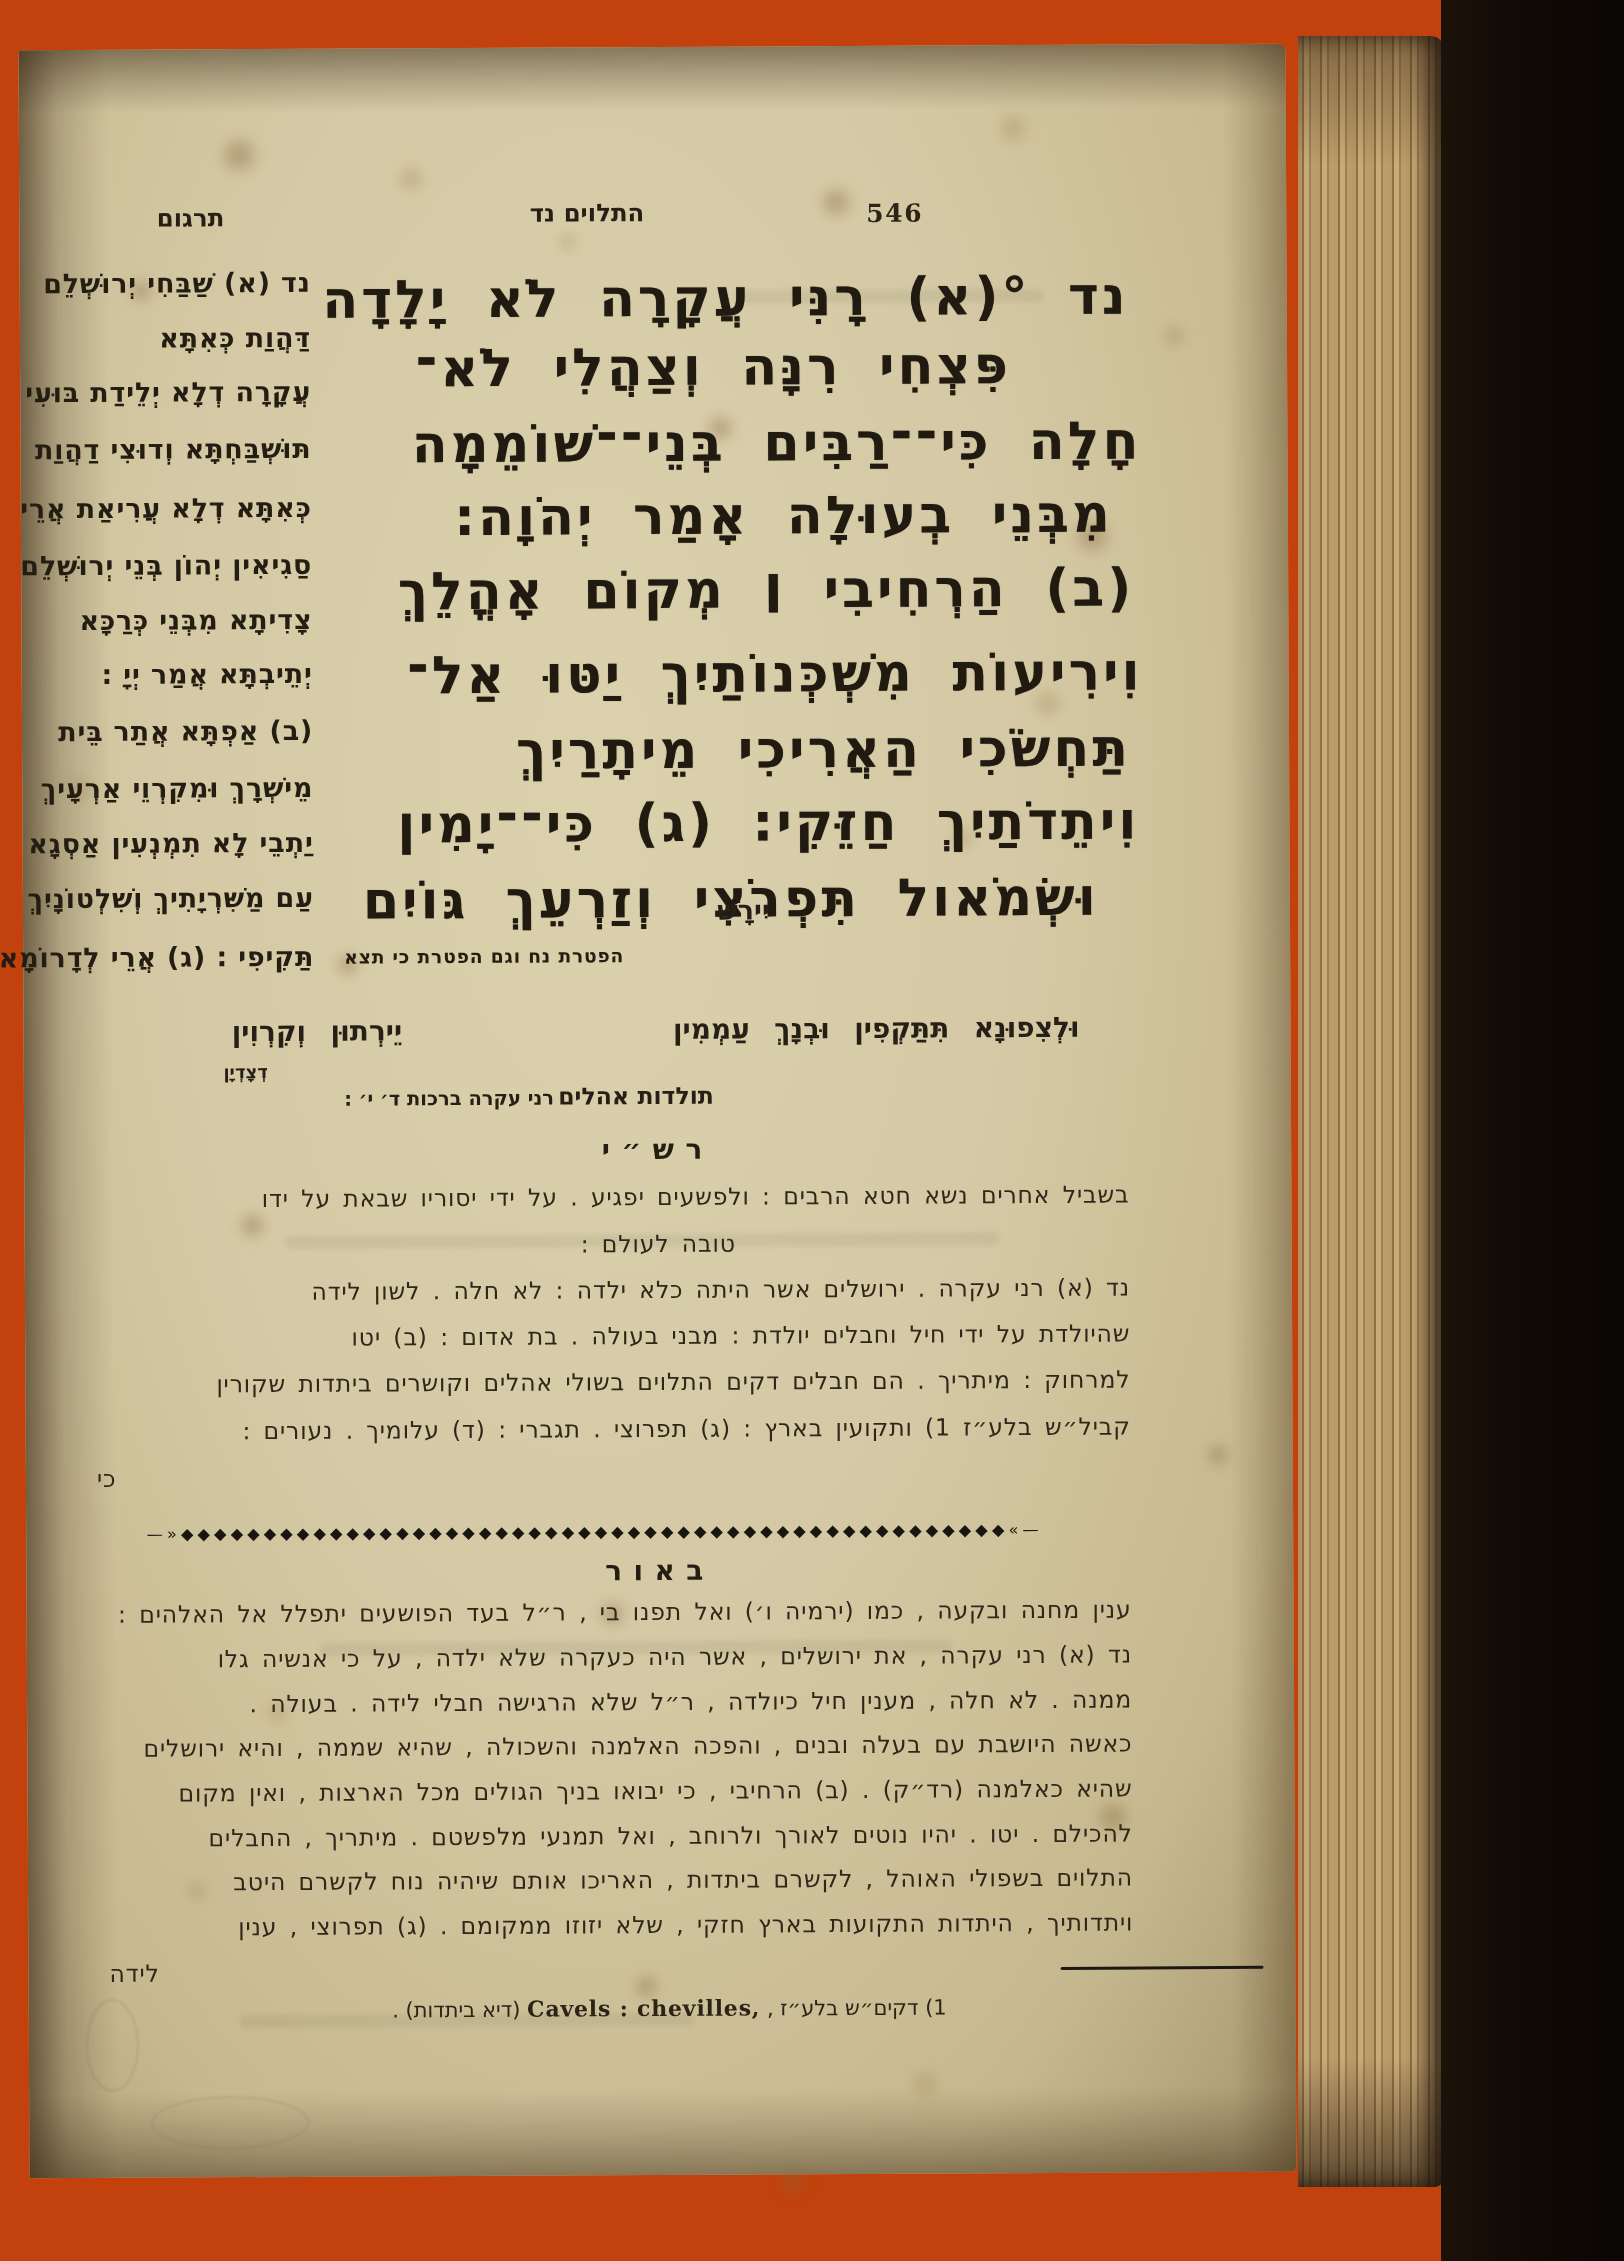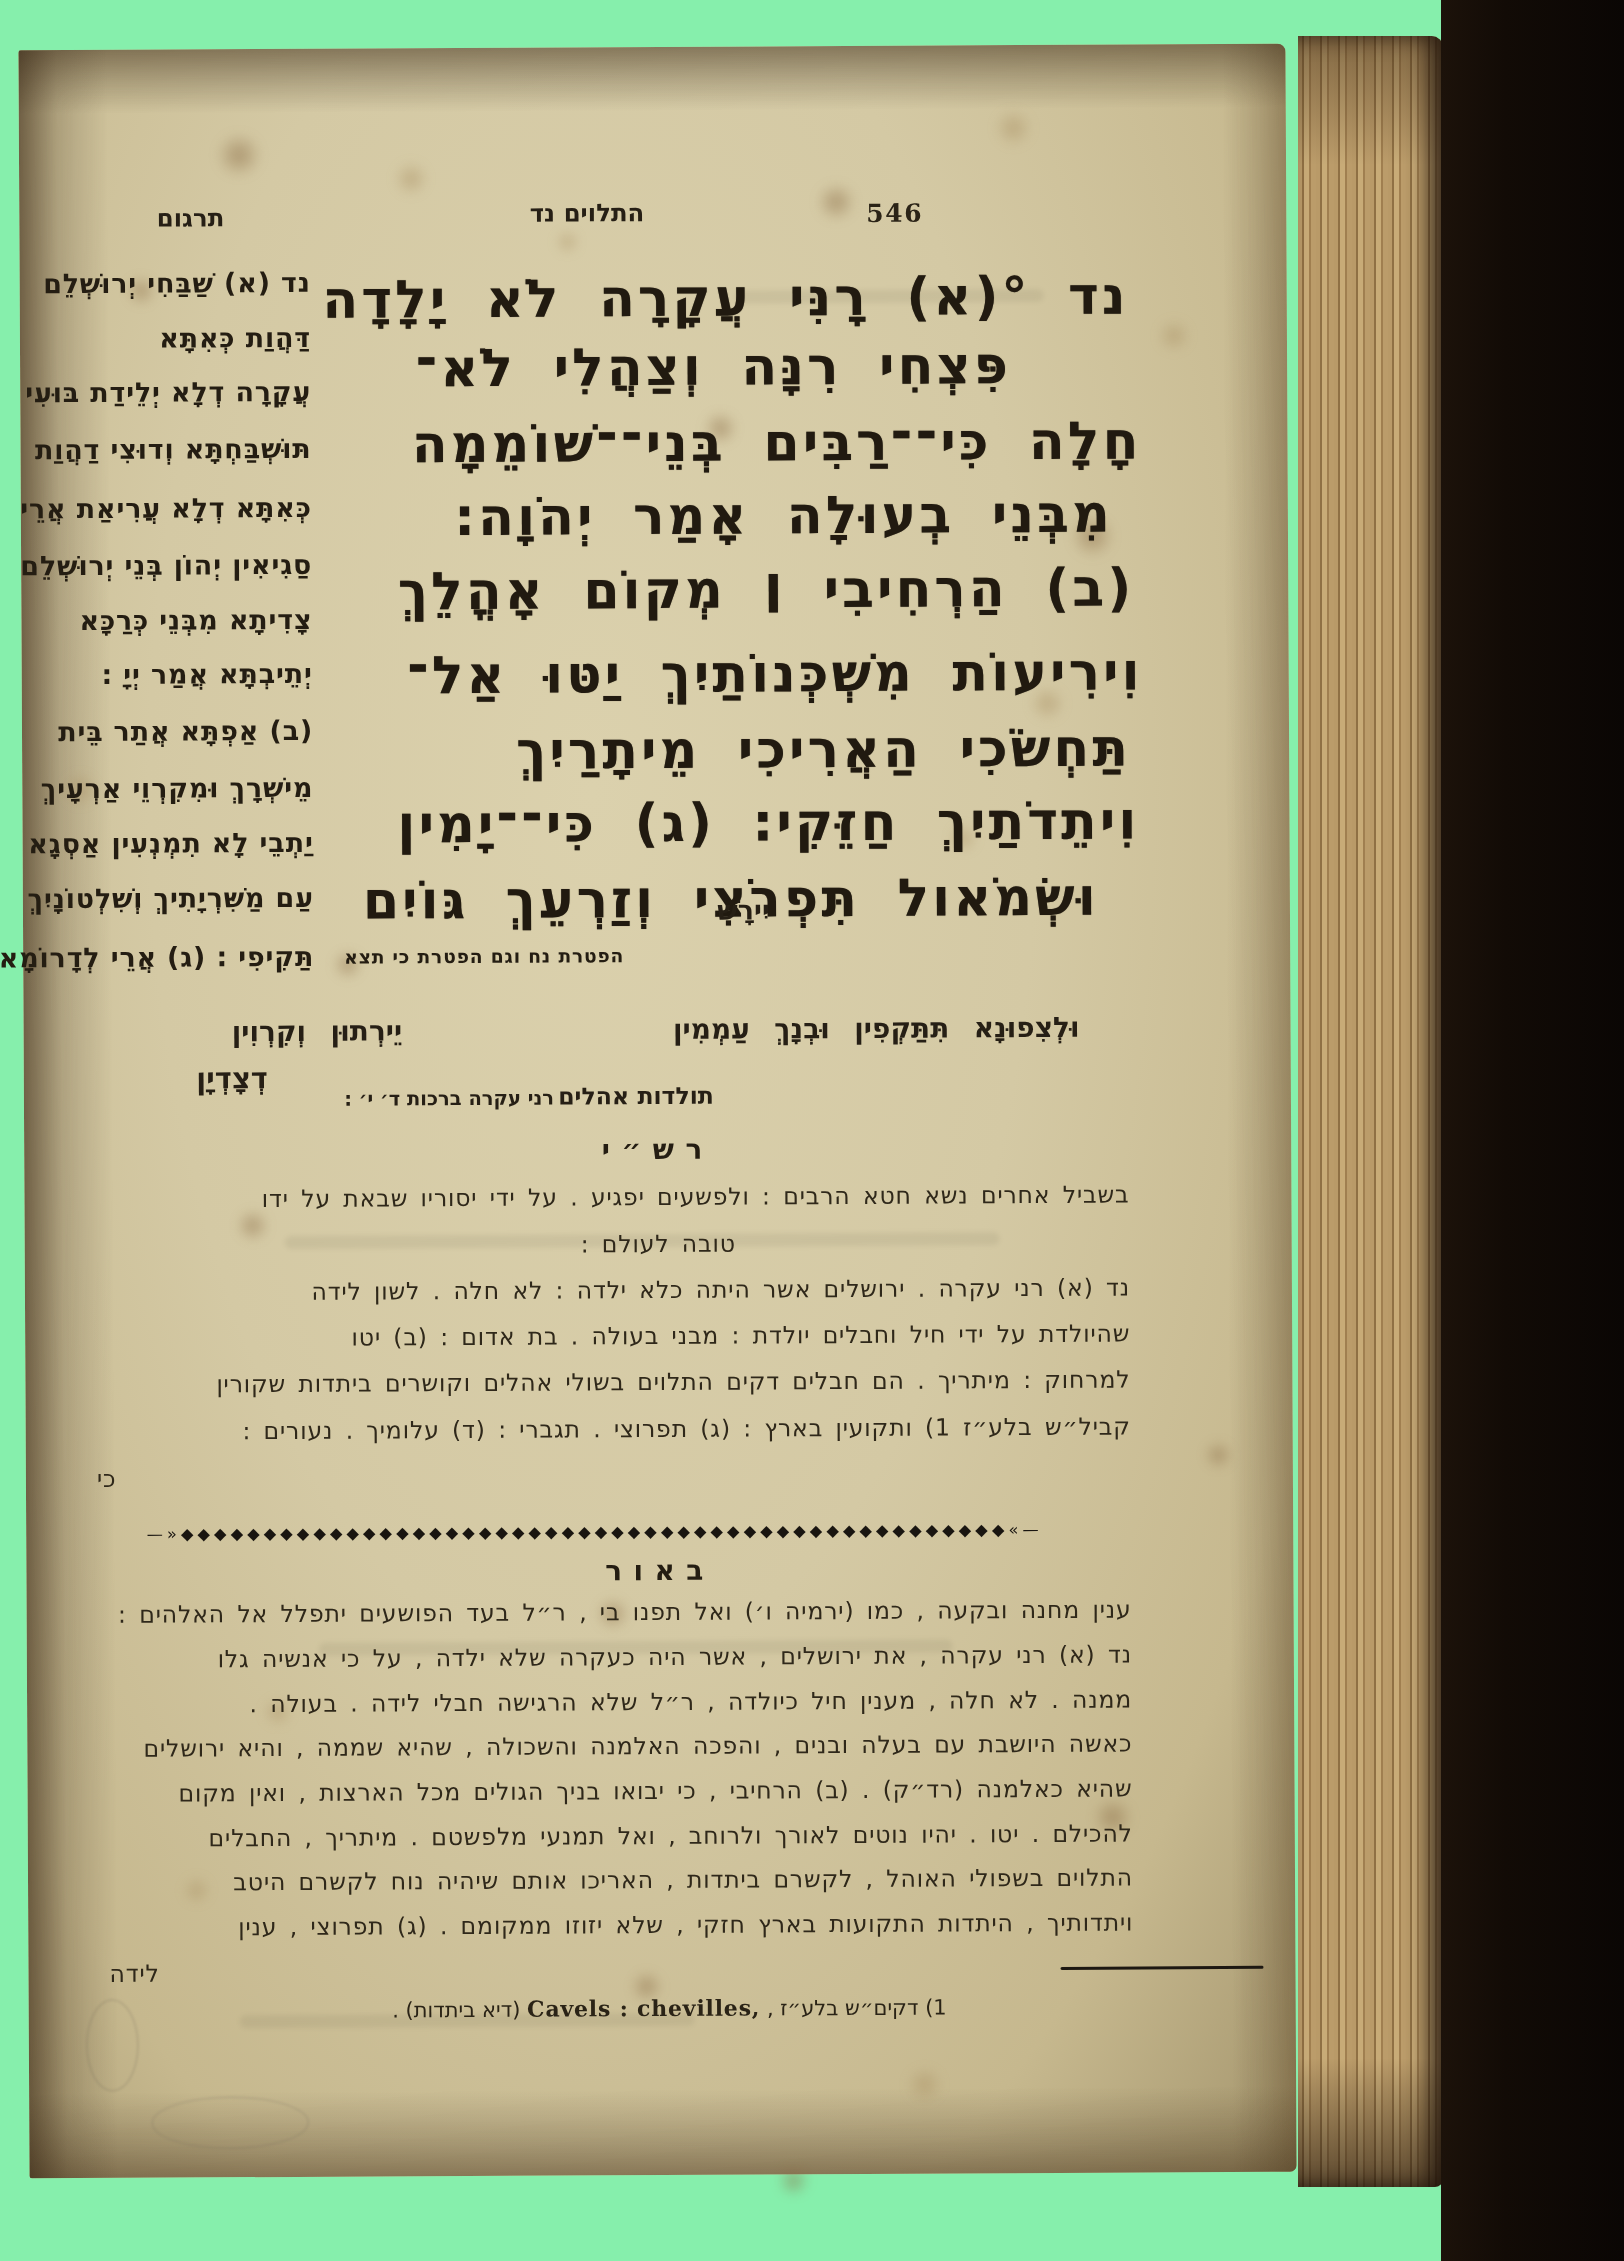--- a/index.html
+++ b/index.html
@@ -1,16 +1,16 @@
 <!DOCTYPE html>
 <html lang="he" style="font-size:13px"><head>
 <meta charset="utf-8">
 <style>
   html,body{margin:0;padding:0;background:#090604;}
-  .stage{position:relative;width:1624px;height:2261px;background:#86efac;overflow:hidden;
+  .stage{position:relative;width:1624px;height:2261px;background:#c2410c;overflow:hidden;
          font-family:"DejaVu Sans",sans-serif;}
   
   .fore-edge{position:absolute;left:1298px;top:36px;width:145px;height:2151px;
     background:
       linear-gradient(180deg, rgba(60,40,20,.45) 0%, rgba(0,0,0,0) 6%, rgba(0,0,0,0) 94%, rgba(30,18,8,.6) 100%),
       repeating-linear-gradient(90deg,#b99a68 0 4.1px,#8f7044 4.1px 5.7px,#c8ab77 5.7px 10.6px,#a07f50 10.6px 13px,#bb9c6a 13px 18px);
     border-radius:0 11.4px 8.1px 0; box-shadow:inset -14.6px 0 21px rgba(20,10,4,.75);}
   .spine-dark{position:absolute;left:1441px;top:0;width:184px;height:2261px;
     background:linear-gradient(90deg,#1c120a 0%,#120b06 35%,#0a0604 100%);}
   
@@ -120,21 +120,21 @@
     <div class="txt tline" style="top:778px;right:976px">יַתְבֵי לָא תִמְנְעִין אַסְגָא</div>
     <div class="txt tline" style="top:833px;right:976px">עַם מַשִּׁרְיָתִיךְ וְשִׁלְטוֹנָיִךְ</div>
     <div class="txt tline" style="top:892px;right:976px">תַּקִיפִי : (ג) אֲרֵי לְדָרוֹמָא</div>
 
     <div class="txt midword" style="top:848px;right:520px">יִירָשׁ</div>
     <div class="txt note" style="top:898px;right:666px">הפטרת נח וגם הפטרת כי תצא</div>
     <div class="txt overflow-row" style="top:966px;right:211px">
       <span>וּלְצִפוּנָא תִּתַּקְפִין וּבְנָךְ עַמְמִין</span>
       <span>יֵירְתוּן וְקִרְוִין</span>
     </div>
-    <div class="txt midword" style="top:1012px;right:1023px;font-size:29px">דְצָדְיָן</div>
+    <div class="txt midword" style="top:1012px;right:1023px;font-size:18px">דְצָדְיָן</div>
 
     <div class="txt" style="top:1035px;right:577px">
       <span class="toldot-title">תולדות אהלים</span>
       <span class="toldot-ref">רני עקרה ברכות ד׳ י׳ :</span>
     </div>
 
     <div class="txt sec-hdr" style="top:1086px">רש״י</div>
     <div class="txt cline" style="top:1136px;right:162px">בשביל אחרים נשא חטא הרבים : ולפשעים יפגיע . על ידי יסוריו שבאת על ידו</div>
     <div class="txt cline center" style="top:1183px">טובה לעולם :</div>
     <div class="txt cline" style="top:1229px;right:162px">נד (א) רני עקרה . ירושלים אשר היתה כלא ילדה : לא חלה . לשון לידה</div>

